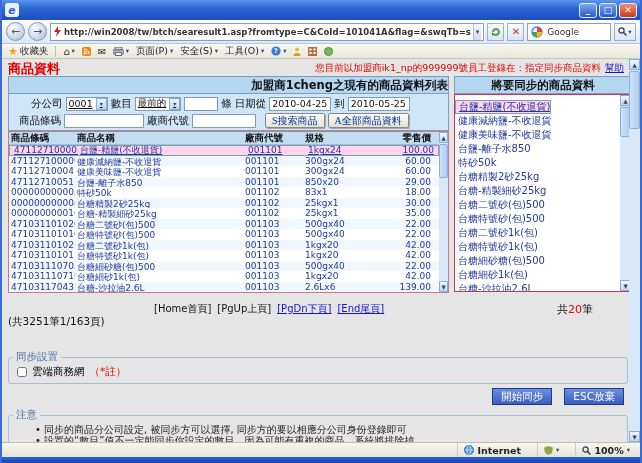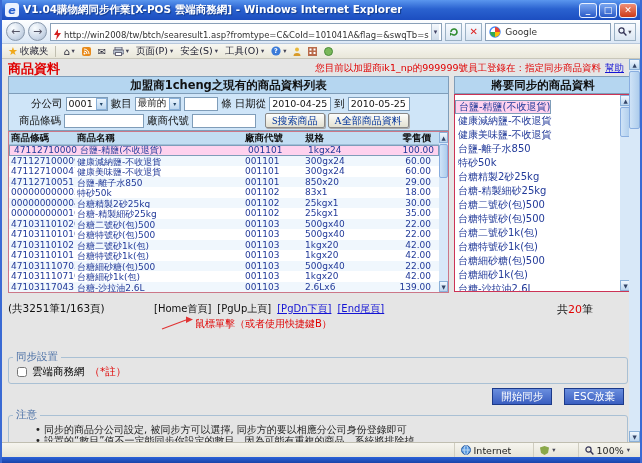--- a/index.html
+++ b/index.html
@@ -8,45 +8,45 @@
 
 .titlebar{height:20px;flex:0 0 20px;background:linear-gradient(180deg,#5a96ee 0%,#2a62d0 45%,#1c4ec0 100%);display:flex;align-items:center;padding:0 3px;color:#fff;font-size:10.5px;font-weight:bold;gap:4px;}
 .ie-e{width:14px;height:14px;border-radius:3px;background:#eaf2ff;color:#2a62d0;font-weight:bold;font-size:11px;display:flex;align-items:center;justify-content:center;font-style:italic;}
 .titletext{white-space:nowrap;overflow:hidden;text-shadow:1px 1px 1px #123a8a;}
 .win-btns{margin-left:auto;display:flex;gap:2px;}
 .win-btn{width:18px;height:15px;border-radius:3px;font-size:9px;color:#fff;display:flex;align-items:center;justify-content:center;background:linear-gradient(#7aa6f0,#2a5ac8);border:1px solid #e8f0ff;cursor:pointer;}
 .win-btn.close{background:linear-gradient(#f09078,#cc3a18);}
 
 .navbar{height:24px;flex:0 0 24px;background:linear-gradient(#fdfeff,#dce8f6);display:flex;align-items:center;gap:3px;padding:0 4px;border-bottom:1px solid #b8c8dc;}
 .navbtn{width:19px;height:19px;border-radius:50%;background:radial-gradient(circle at 35% 30%,#fafdff,#ccd8e8 60%,#a8b8cc);border:1px solid #8898ac;color:#556;display:flex;align-items:center;justify-content:center;font-size:11px;}
-.addr{flex:0 0 250px;height:18px;background:#fff;border:1px solid #8aa0b8;display:flex;align-items:flex-end;font-size:8.5px;color:#333;padding:0 2px;gap:2px;}
+.addr{flex:0 0 250px;height:18px;background:#fff;border:1px solid #8aa0b8;display:flex;align-items:center;font-size:8.5px;color:#333;padding:0 2px;gap:2px;font-weight:bold;}
 .addr .url{white-space:nowrap;overflow:hidden;flex:1;}
 .dd{font-size:7px;color:#446;background:linear-gradient(#f4f8fd,#d0dcea);border-left:1px solid #b0c0d0;height:100%;display:flex;align-items:center;padding:0 2px;}
 .sqbtn{width:17px;height:18px;border:1px solid #9ab0c4;background:linear-gradient(#f8fbff,#dbe6f2);display:flex;align-items:center;justify-content:center;}
 .stop-x{color:#d22;font-weight:bold;font-size:10px;}
 .gbox{flex:1;height:18px;border:1px solid #8aa0b8;background:#fff;display:flex;align-items:center;padding:0 3px;gap:4px;font-size:9px;color:#333;}
 .gsearch{width:22px;height:18px;border:1px solid #9ab0c4;background:linear-gradient(#f8fbff,#dbe6f2);display:flex;align-items:center;justify-content:center;gap:1px;}
 
 .cmdbar{height:15px;flex:0 0 15px;background:linear-gradient(#f8f7f1,#e9e7da);display:flex;align-items:center;gap:7px;padding:0 6px;font-size:9.5px;color:#223;border-bottom:1px solid #c8c6ba;}
 .cmd{display:flex;align-items:center;gap:2px;cursor:pointer;}
 .star{color:#f0a818;font-size:11px;}
 .vsep{width:1px;height:11px;background:#c0beb0;}
 .chev{font-size:6.5px;color:#445;}
 
 .content{flex:1;position:relative;background:#e5e5e5;overflow:hidden;}
 .page-title{position:absolute;left:6px;top:1px;color:#e00000;font-weight:bold;font-size:13px;}
 .login-status{position:absolute;right:16px;top:3px;font-size:9.5px;color:#e00000;white-space:nowrap;text-align:right;}
 .login-status a{color:#1414d4;text-decoration:underline;margin-left:4px;}
 
 .left-panel{position:absolute;left:6px;top:17px;width:441px;}
-.lp-header{height:17px;background:#b5d6f0;border:1px solid #7f9db9;border-bottom:none;text-align:center;font-weight:bold;font-size:11.5px;color:#111;line-height:16px;}
+.lp-header{height:17px;background:#b5d6f0;border:1px solid #7f9db9;border-bottom:none;text-align:right;font-weight:bold;font-size:11.5px;color:#111;line-height:16px;}
 .lp-form{background:#cfe5f8;border:1px solid #7f9db9;padding:1px 2px;font-size:10.5px;color:#111;}
 .f-row{display:flex;align-items:center;height:17px;gap:3px;}
 .f-row label{white-space:nowrap;}
-.sel{background:#fff;border:1px solid #7f9db9;height:14px;display:inline-flex;align-items:center;font-size:9.5px;padding-left:2px;}
+.sel{background:#fff;border:1px solid #7f9db9;height:14px;display:inline-flex;align-items:center;font-size:9.5px;padding-left:2px;text-decoration:underline;}
 .sel .sarr{width:11px;height:12px;margin-left:3px;background:linear-gradient(#eaf4fd,#bcd6ef);border:1px solid #8ab0d8;font-size:6px;color:#246;display:flex;align-items:center;justify-content:center;}
 .ti{border:1px solid #7f9db9;height:14px;font-size:9.5px;padding:0 2px;background:#fff;color:#111;}
 .fbtn{height:15px;background:linear-gradient(#fdfdfb,#e3e1d2);border:1px solid #888;border-radius:2px;font-size:10px;color:#003399;padding:0 6px;box-shadow:1px 1px 0 #aaa;font-family:Liberation Serif, serif;}
 
 .ptable{border:1px solid #cc7788;background:#fff;display:flex;}
 .tcols{flex:1;}
 .thead{display:flex;height:13px;background:#c2ddf2;border-bottom:1px solid #9fc0da;font-weight:bold;font-size:9.5px;color:#111;}
 .trow{display:flex;height:10.5px;font-size:9px;color:#223a99;}
 .trow.alt{background:#f0f7fd;}
 .trow.sel{background:#ffd2ee;}
@@ -60,21 +60,21 @@
 
 .right-panel{position:absolute;left:452px;top:17px;width:178px;}
 .rp-header{height:18px;background:#b5d6f0;border:1px solid #7f9db9;text-align:center;font-weight:bold;font-size:11.5px;color:#111;line-height:17px;}
 .rp-list{height:198px;border:1px solid #cc3355;background:#fff;display:flex;}
 .rp-items{flex:1;overflow:hidden;}
 .rp-item{height:14px;line-height:14px;font-size:10px;color:#223a99;white-space:nowrap;overflow:hidden;padding-left:3px;}
 .rp-item.sel{background:#ffd2ee;}
 .rp-total{position:absolute;left:555px;top:243px;font-size:11px;color:#111;}
 .rp-total .red{color:#e00000;}
 
-.reccount{position:absolute;left:6px;top:243px;font-size:10.5px;color:#111;}
+.reccount{position:absolute;left:6px;top:256px;font-size:10.5px;color:#111;}
 .pagerow{position:absolute;left:152px;top:243px;font-size:10px;color:#111;display:flex;gap:6px;white-space:nowrap;}
 .pagerow a{color:#1414d4;text-decoration:underline;}
 
 .hint{position:absolute;left:158px;top:255px;display:flex;align-items:flex-start;gap:1px;}
 .hint-text{color:#e00000;font-size:10px;padding-top:3px;}
 
 .btnrow{position:absolute;left:6px;top:271px;display:flex;gap:9px;}
 .abtn{height:19px;background:linear-gradient(#fdfdfb,#e3e1d2);border:1px solid #888;border-radius:2px;font-size:10.5px;color:#003399;padding:0 7px;box-shadow:1px 1px 0 #aaa;}
 .abtn.hl{outline:1px solid #e03333;outline-offset:1px;}
 
@@ -86,34 +86,33 @@
 .note-red{color:#e00000;}
 .fs-note ul{list-style:none;padding:2px 0 0 26px;}
 .fs-note li{height:11px;line-height:11px;font-size:10px;white-space:nowrap;overflow:hidden;}
 .fs-note li:before{content:"\2022  ";}
 
 .bluebtns{position:absolute;right:16px;top:329px;display:flex;gap:12px;}
 .bbtn{height:17px;background:linear-gradient(#6a8ede,#3a5ec0);border:1px solid #1c3a8a;color:#fff;font-size:10.5px;padding:0 8px;}
 
 .pagescroll{position:absolute;right:0;top:0;bottom:0;width:11px;background:#d8e8f8;display:flex;flex-direction:column;}
 
-.statusbar{height:15px;flex:0 0 15px;background:linear-gradient(#f6f5ef,#e6e4d8);border-top:1px solid #c0beb0;display:flex;align-items:center;font-size:9.5px;color:#222;padding:0 4px;gap:16px;}
+.statusbar{height:15px;flex:0 0 15px;background:linear-gradient(#f6f5ef,#e6e4d8);border-top:1px solid #c0beb0;display:flex;align-items:center;font-size:9.5px;color:#222;padding:0 4px;gap:10px;font-weight:bold;}
 .sb-sp{flex:1;}
 .sb-cell{display:flex;align-items:center;gap:3px;border-left:1px solid #cfcdc0;padding:0 6px;height:100%;}
 .bottomstrip{height:6px;flex:0 0 6px;background:linear-gradient(#2b62d8,#1a44a8);}
 svg{display:block;}
 </style>
 </head>
 <body>
 
 <div class="window">
 
   <div class="titlebar">
     <span class="ie-e">e</span>
-    <span class="titletext">V1.04購物網同步作業[X-POS 雲端商務網] - Windows Internet Explorer</span>
     <span class="win-btns">
       <span class="win-btn">_</span>
       <span class="win-btn">□</span>
       <span class="win-btn close">✕</span>
     </span>
   </div>
 
   <div class="navbar">
     <span class="navbtn">←</span>
     <span class="navbtn">→</span>
@@ -389,27 +388,20 @@
     <div class="rp-total"><span>共</span><span class="red">20</span><span>筆</span></div>
 
     <div class="reccount">(共3251筆1/163頁)</div>
     <div class="pagerow" id="pager">
         <span>[Home首頁]</span>
         <span>[PgUp上頁]</span>
         <a href="#">[PgDn下頁]</a>
         <a href="#">[End尾頁]</a>
       </div>
 
-    <div class="hint">
-      <svg width="34" height="16" viewBox="0 0 34 16">
-          <line x1="2" y1="15" x2="26" y2="6" stroke="#e03333" stroke-width="1.2"></line>
-          <path d="M26 2.5 L33 5.5 L26 9 Z" fill="#e03333"></path>
-        </svg>
-      <span class="hint-text">鼠標單擊（或者使用快捷鍵B）</span>
-    </div>
 
 
     <fieldset class="fset fs-sync">
       <legend>同步設置</legend>
       <div class="sync-line">
         <input type="checkbox" style="width: 10px; height: 10px;">
         <span>雲端商務網</span>
         <span class="note-red">（*註）</span>
       </div>
     </fieldset>

